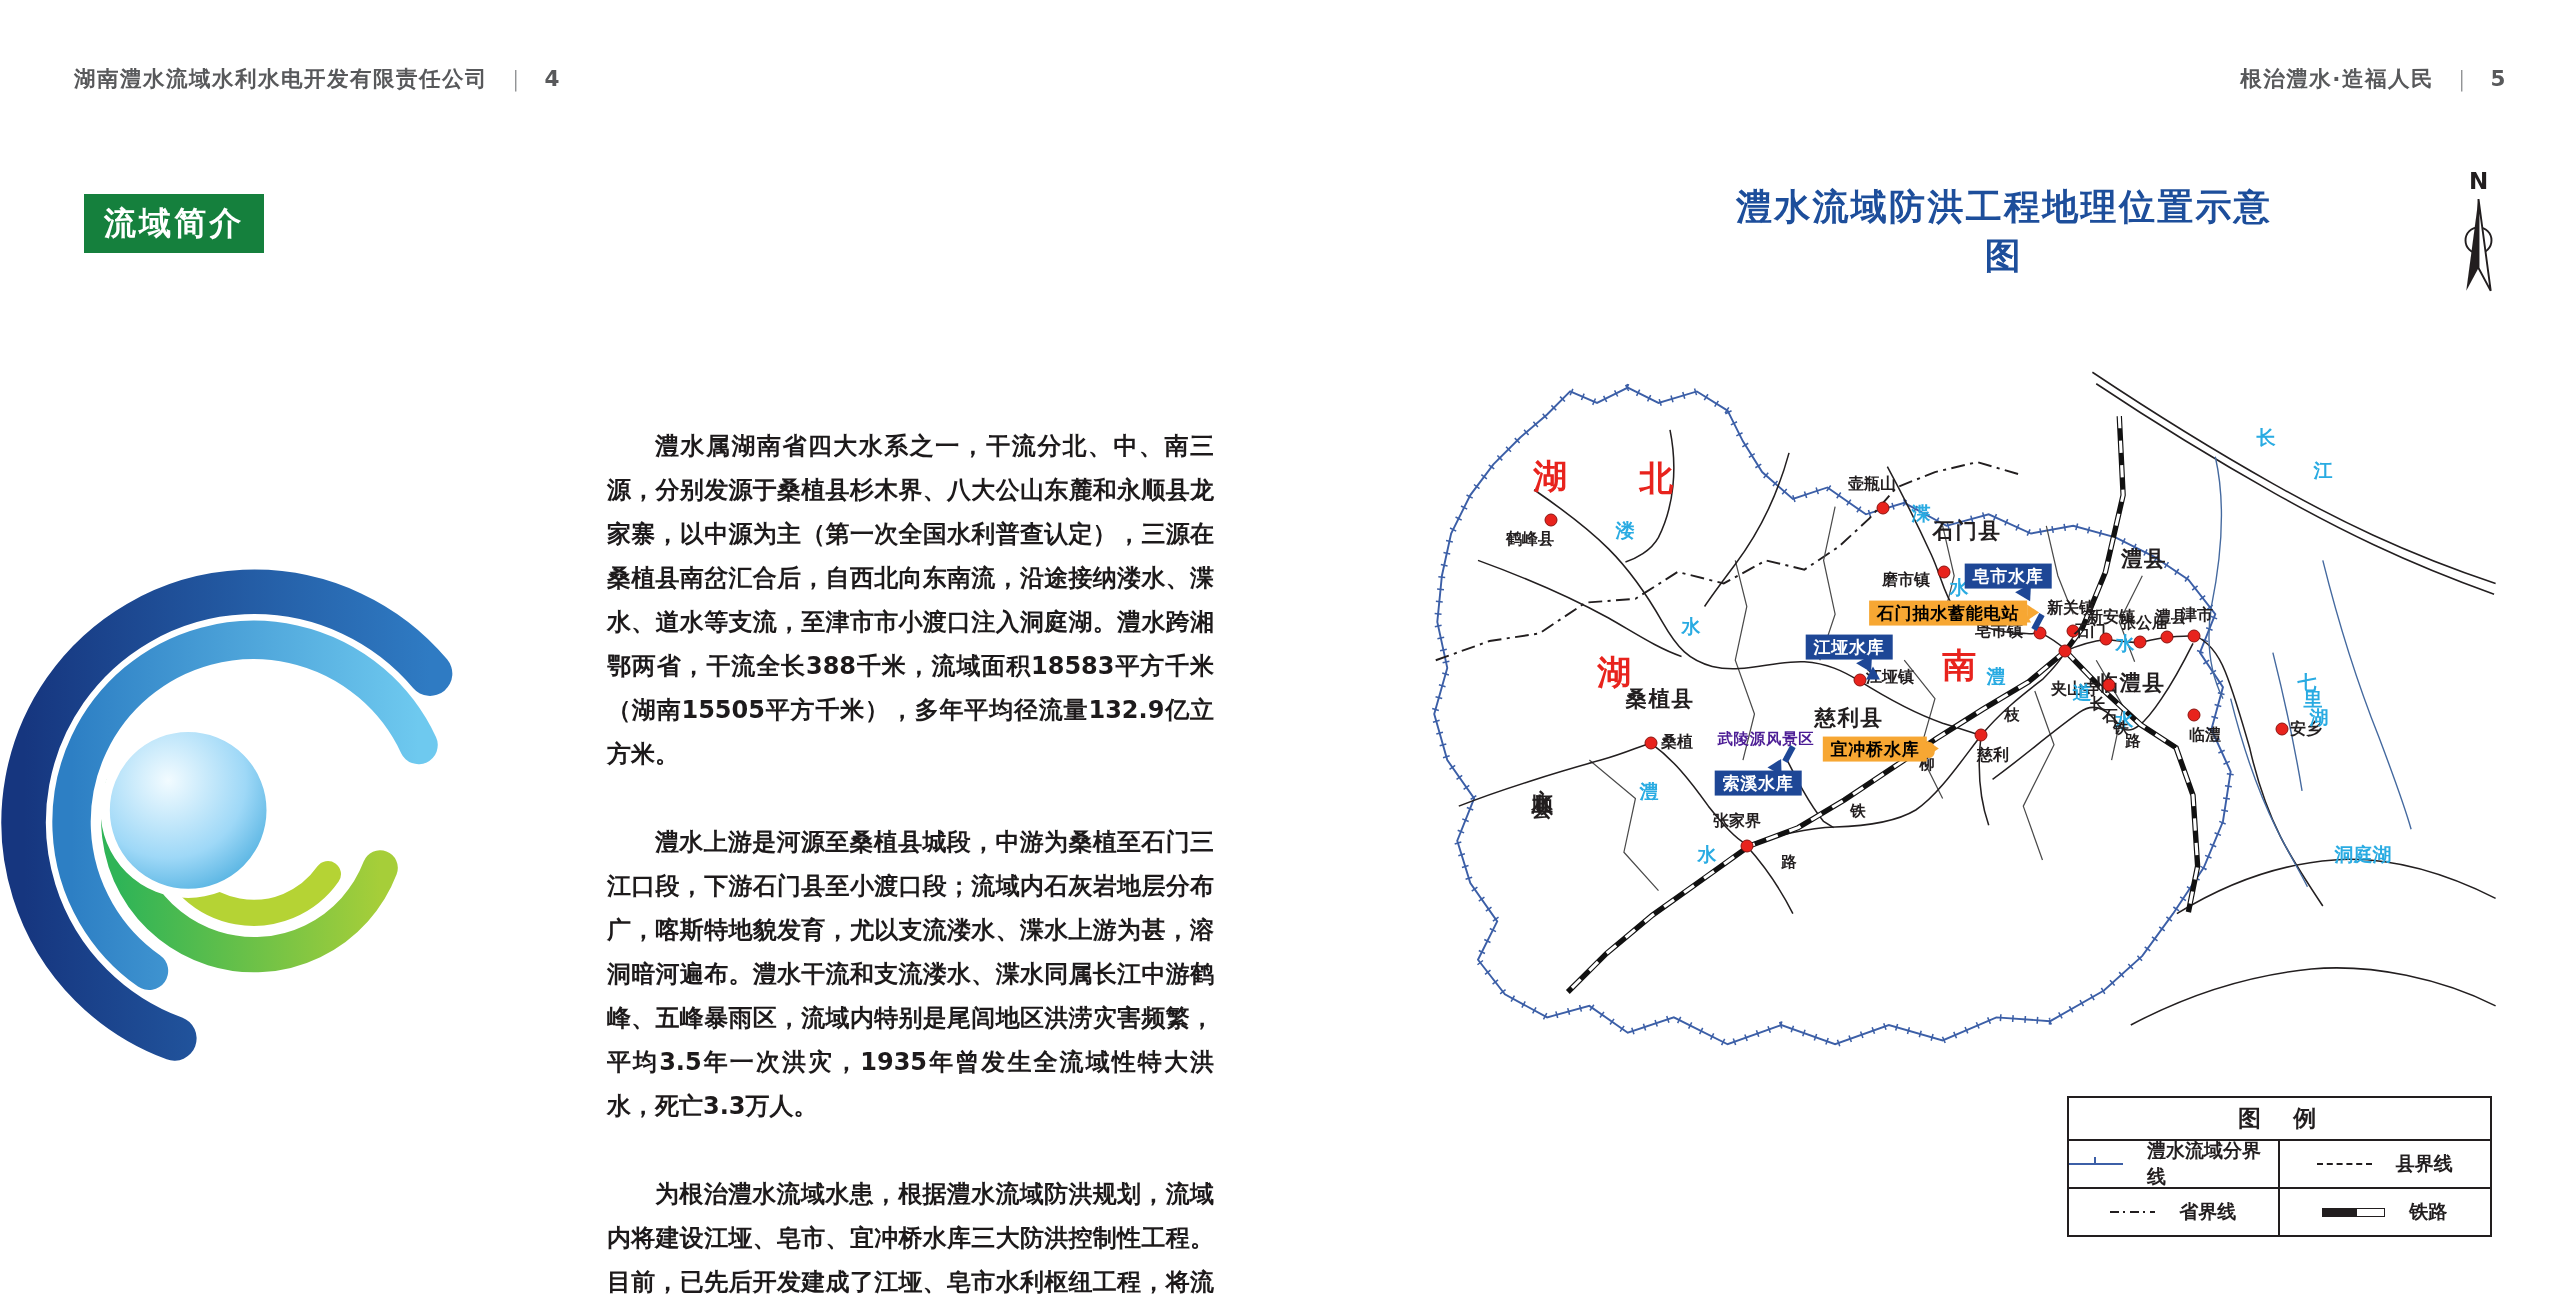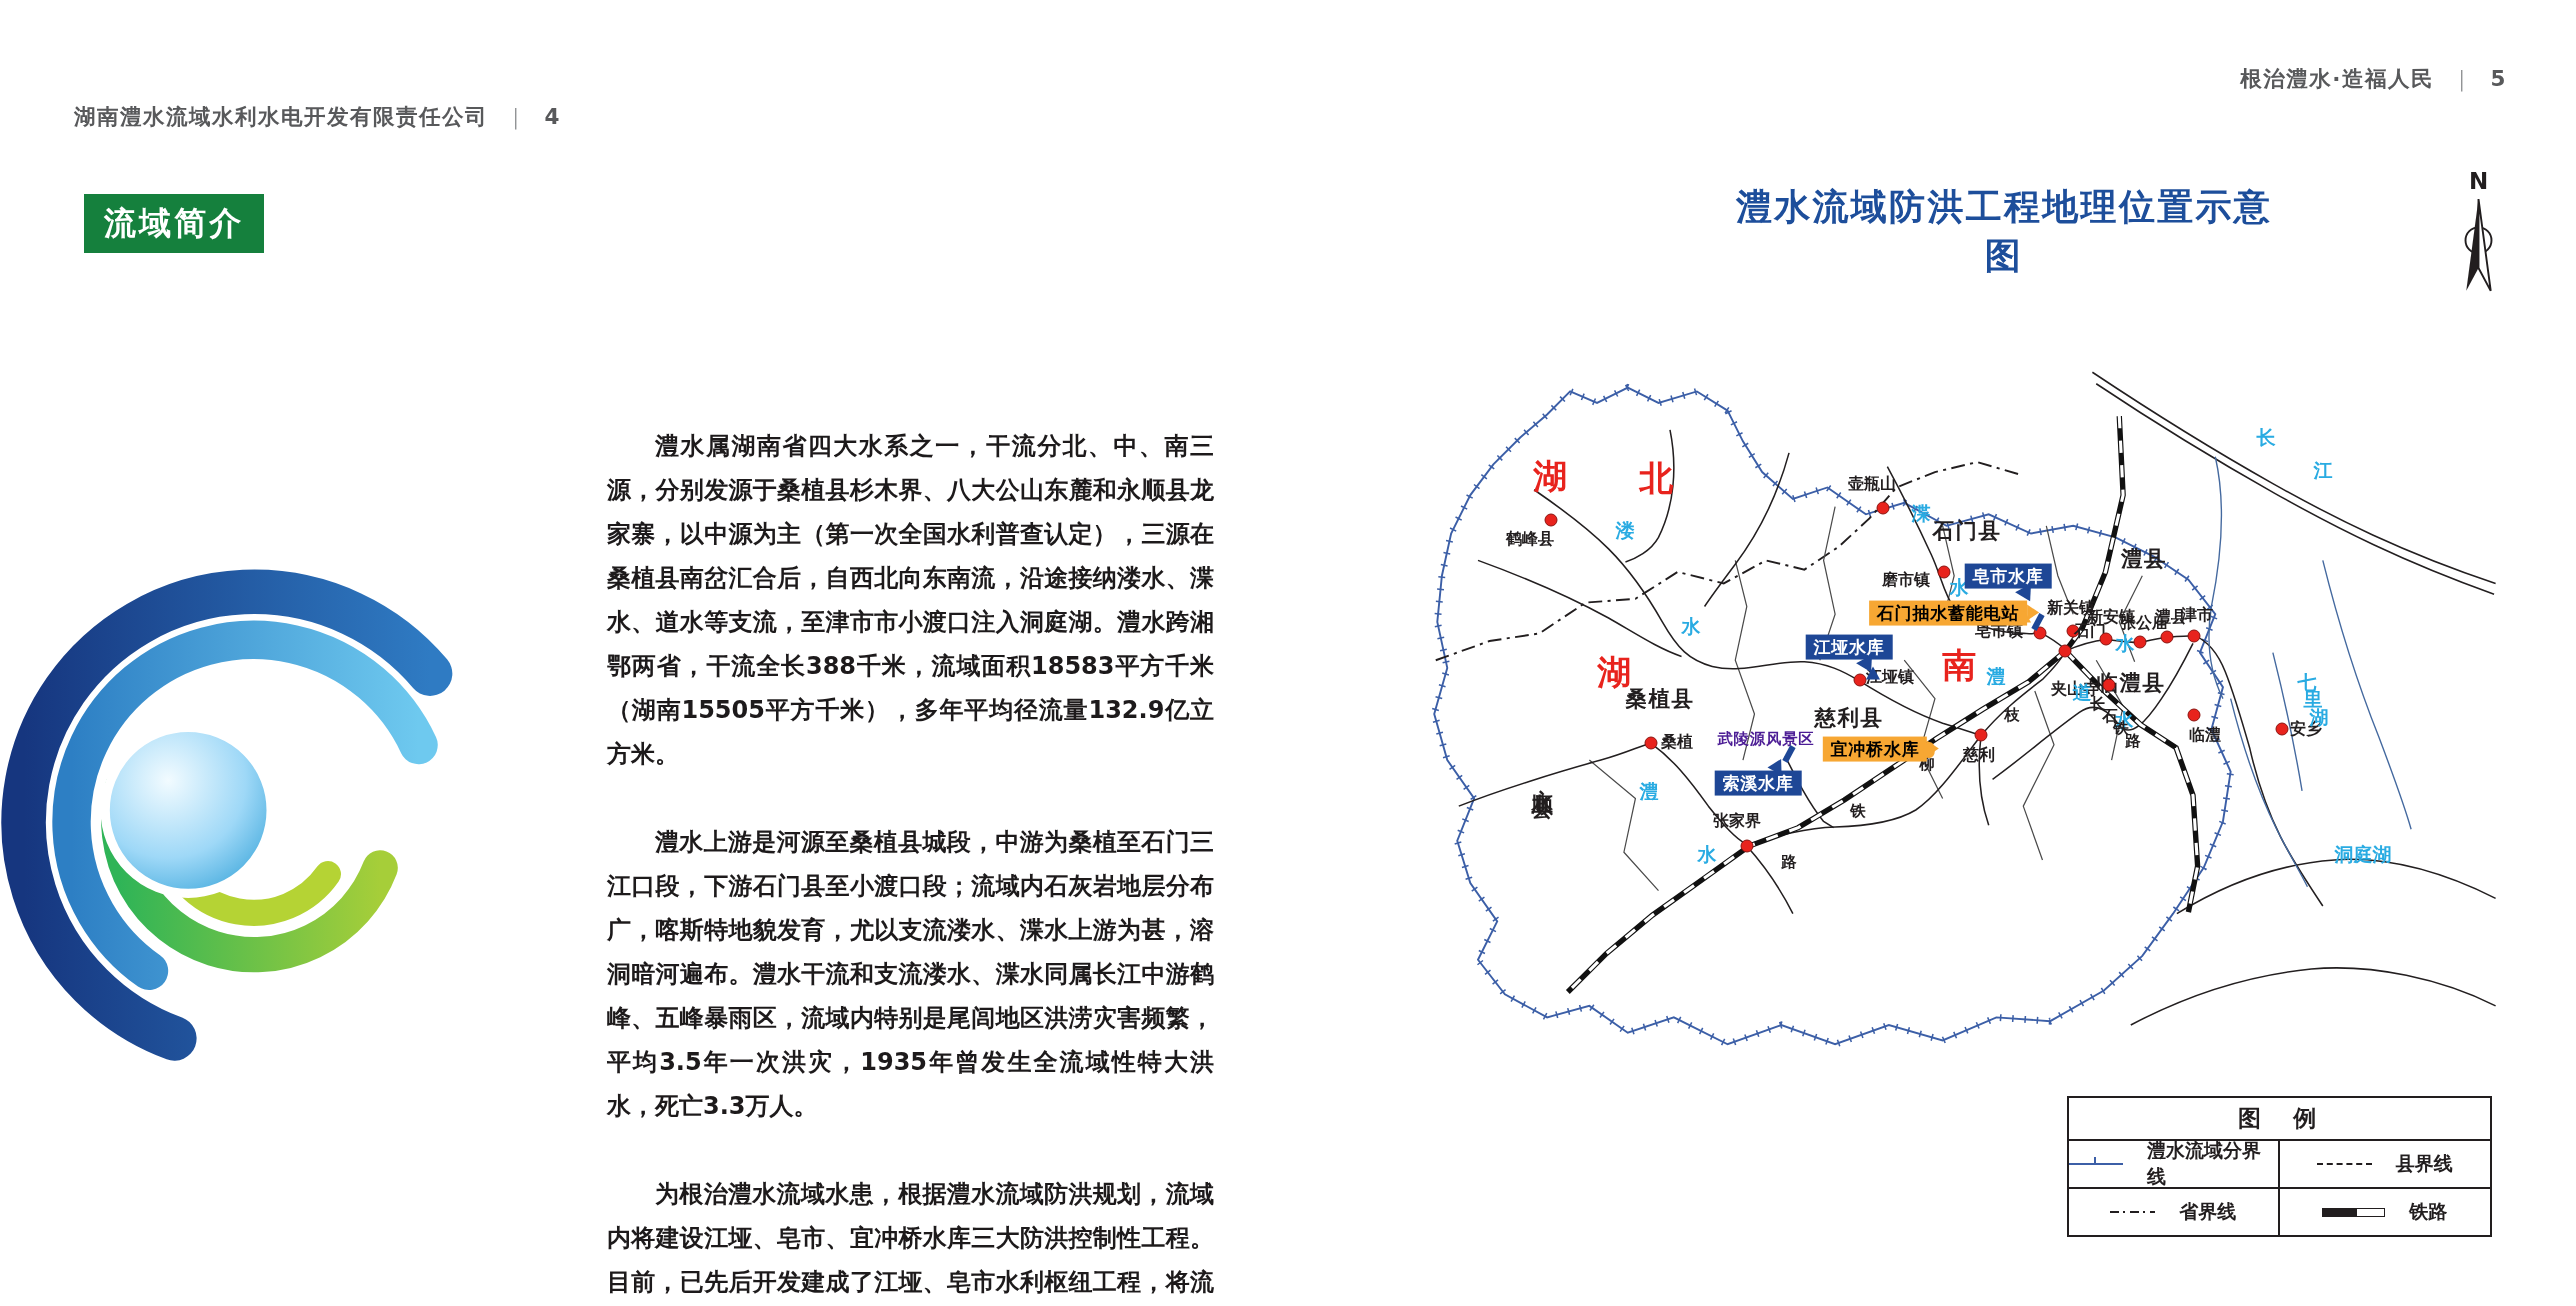--- a/index.html
+++ b/index.html
@@ -1,20 +1,20 @@
 <!DOCTYPE html>
 <html style="font-size:12.3px"><head>
 <meta charset="utf-8">
 <style>
   html,body{margin:0;padding:0;background:#e9e9e9;}
   #page{position:relative;width:2576px;height:1306px;background:#ffffff;overflow:hidden;
         font-family:"DejaVu Sans","Liberation Sans",sans-serif;}
   
   .running-head{position:absolute;top:64px;font-size:21.5px;font-weight:bold;color:#58595b;letter-spacing:1.5px;white-space:nowrap;}
-  #head-left{left:74px;margin-top:38px;}
+  #head-left{left:74px;}
   #head-right{right:69px;text-align:right;}
   .running-head .sep{margin:0 17px;color:#8a8c8e;font-weight:normal;}
   
   #section-badge{position:absolute;left:84px;top:194px;background:#15803d;color:#fff;
      font-size:32px;font-weight:bold;padding:7.7px 20px;letter-spacing:3.1px;}
   #body-copy{position:absolute;left:607px;top:424px;width:607px;color:#1d1a1b;
      font-size:24px;line-height:44px;font-weight:bold;text-align:justify;}
   #body-copy p{margin:0 0 44px 0;text-indent:2em;}
   
   #map-title{position:absolute;left:1718px;top:183px;width:572px;text-align:center;
@@ -201,21 +201,21 @@
         <span class="ml town" style="left: 766px; top: 287px;">澧县</span>
         <span class="ml dot" style="left: 789px; top: 306px;"></span>
         <span class="ml town" style="left: 792px; top: 285px;">津市</span>
         <span class="ml dot" style="left: 877px; top: 399px;"></span>
         <span class="ml town" style="left: 901px; top: 399px;">安乡</span>
         <span class="ml dot" style="left: 789px; top: 385px;"></span>
         <span class="ml town" style="left: 800px; top: 405px;">临澧</span>
         <span class="ml dot" style="left: 704px; top: 355px;"></span>
         <span class="ml town" style="left: 670px; top: 359px;">夹山寺</span>
         <span class="ml dot" style="left: 576px; top: 405px;"></span>
-        <span class="ml town" style="left: 574px; top: 425px;">慈利</span>
+        <span class="ml town" style="left: 588px; top: 425px;">慈利</span>
         <span class="ml dot" style="left: 246px; top: 413px;"></span>
         <span class="ml town" style="left: 272px; top: 412px;">桑植</span>
         <span class="ml dot" style="left: 342px; top: 516px;"></span>
         <span class="ml town" style="left: 332px; top: 491px;">张家界</span>
         <span class="ml dot" style="left: 455px; top: 350px;"></span>
         <span class="ml town" style="left: 485px; top: 347px;">江垭镇</span>
         <span class="ml river" style="left: 220px; top: 200px;">溇</span>
         <span class="ml river" style="left: 286px; top: 296px;">水</span>
         <span class="ml river" style="left: 516px; top: 183px;">渫</span>
         <span class="ml river" style="left: 554px; top: 257px;">水</span>

